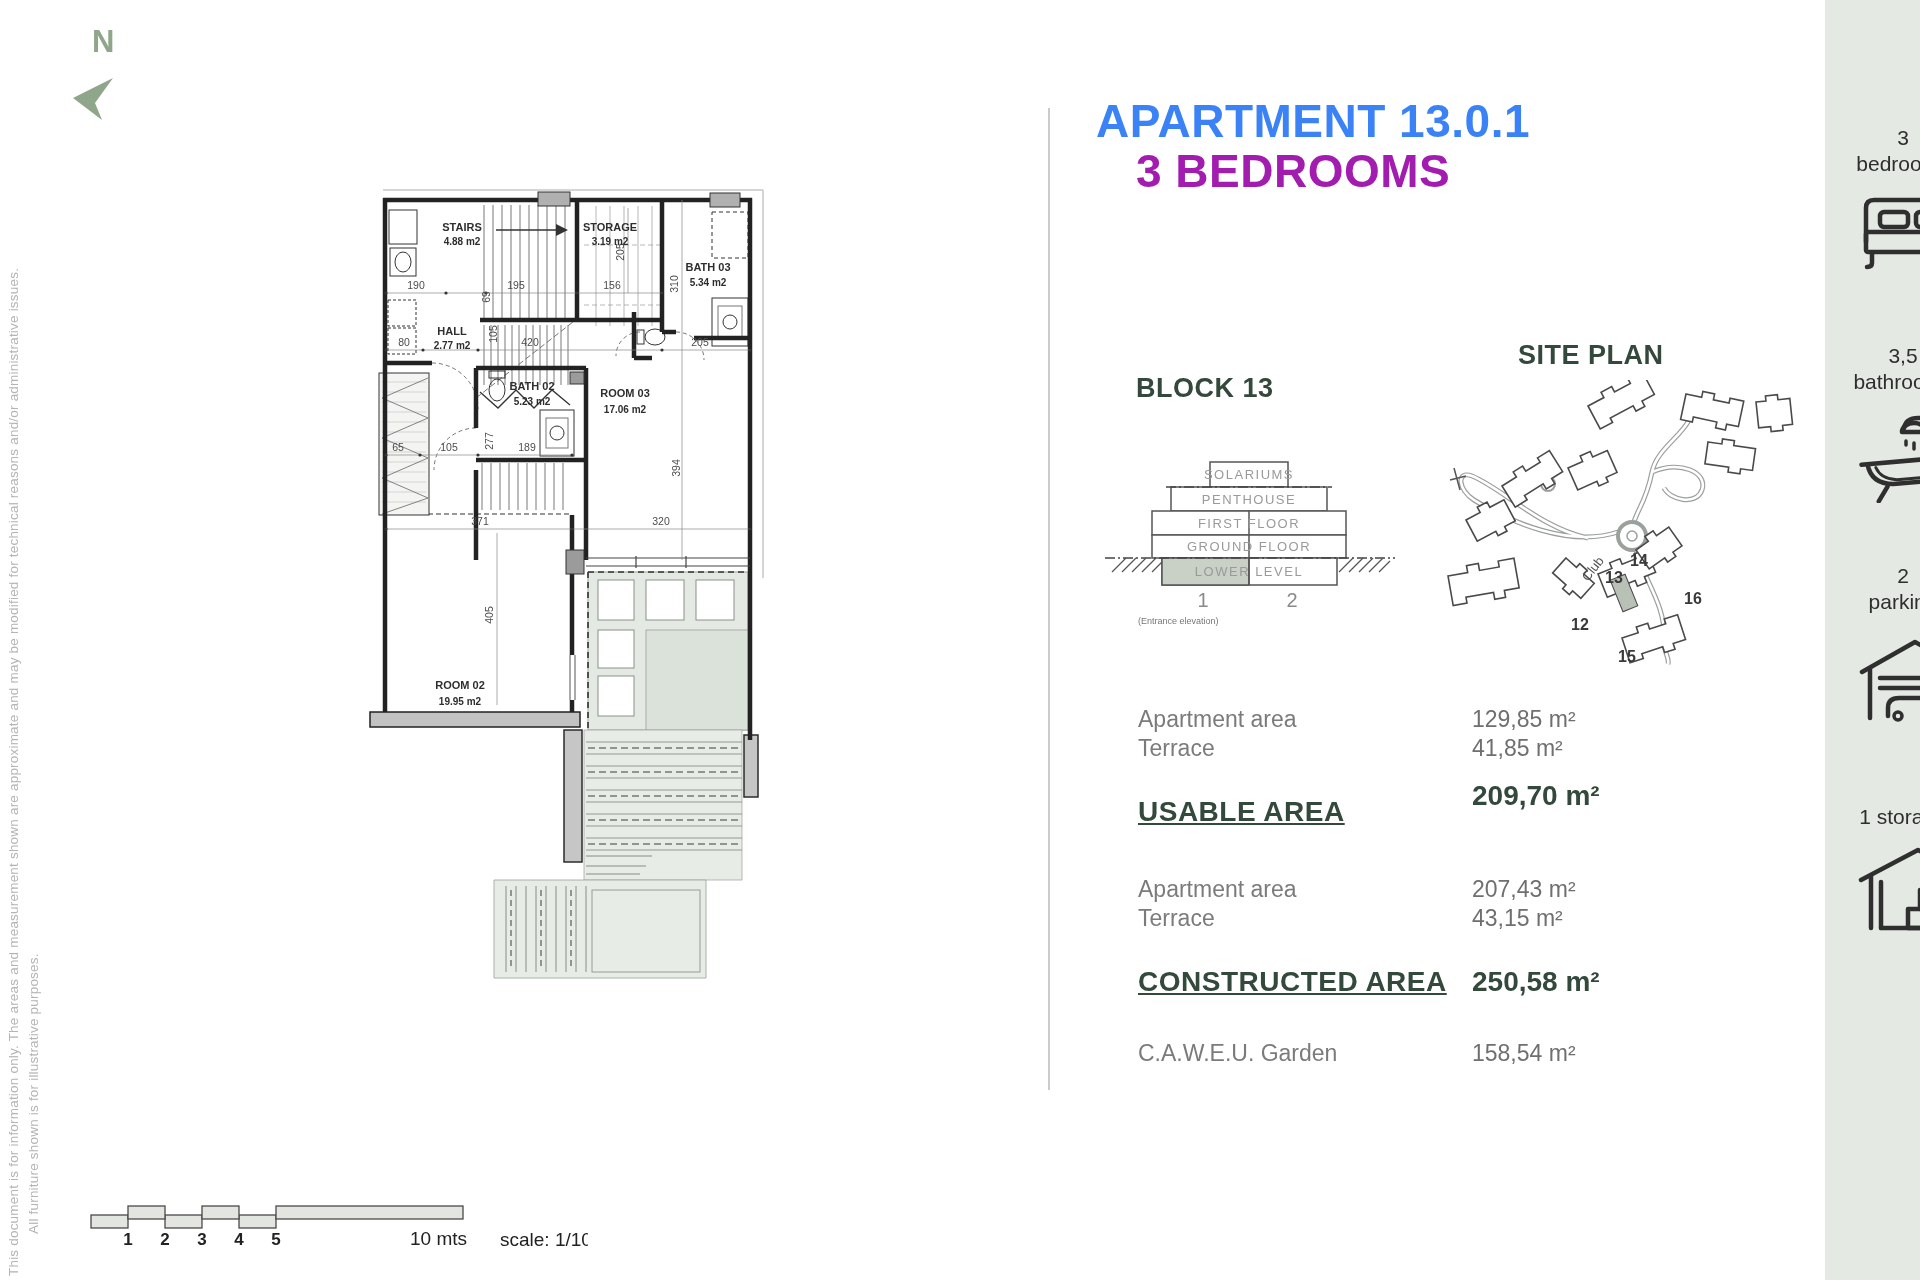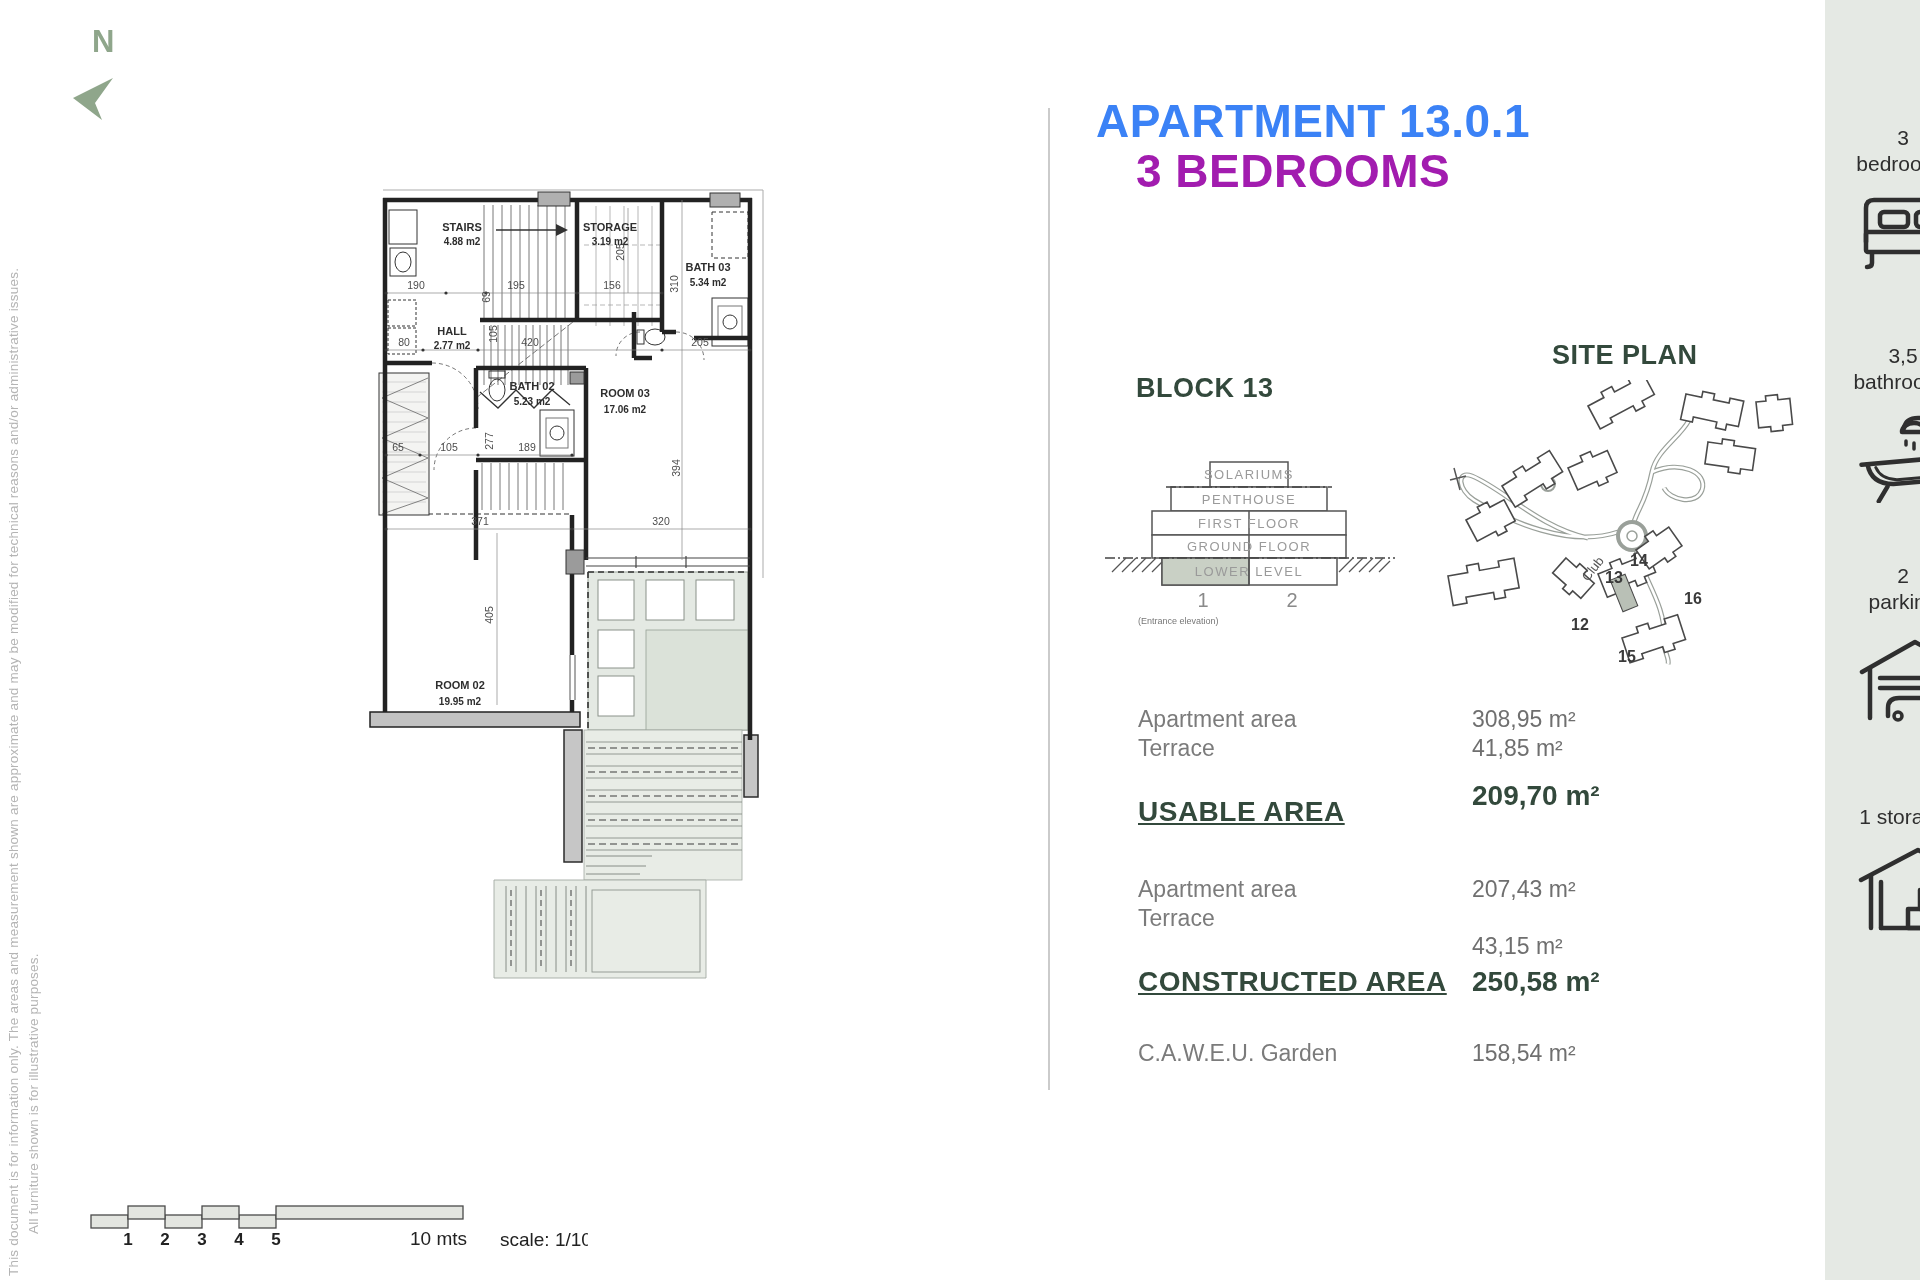--- a/index.html
+++ b/index.html
@@ -294,21 +294,21 @@
       <text class="plan-area" x="460" y="705">19.95 m2</text>
     </g>
   </svg>
 
   <div class="abs" style="left:1048px;top:108px;width:2px;height:982px;background:#cbcbcb;"></div>
 
   <div class="title1">APARTMENT 13.0.1</div>
   <div class="title2">3 BEDROOMS</div>
 
   <div class="h2" style="left:1136px;top:340px;margin-top:33px;">BLOCK 13</div>
-  <div class="h2" style="left:1552px;top:340px;">SITE PLAN</div>
+  <div class="h2" style="left:1518px;top:340px;">SITE PLAN</div>
 
   <svg class="abs" style="left:1100px;top:450px;" width="300" height="185" viewBox="0 0 300 185">
     <g fill="#ffffff" stroke="#555" stroke-width="1.5">
       <rect x="110" y="12" width="78" height="25"></rect>
       <rect x="71" y="37" width="156" height="24"></rect>
       <rect x="52" y="61" width="194" height="24"></rect>
       <rect x="52" y="85" width="194" height="23"></rect>
       <rect x="62" y="108" width="175" height="27"></rect>
     </g>
     <rect x="62" y="108" width="87" height="27" fill="#c9d0c5" stroke="#555" stroke-width="1.5"></rect>
@@ -377,31 +377,31 @@
     <g text-anchor="middle">
       <text class="sitenum" x="140" y="250">12</text>
       <text class="sitenum" x="174" y="203">13</text>
       <text class="sitenum" x="199" y="186">14</text>
       <text class="sitenum" x="187" y="282">15</text>
       <text class="sitenum" x="253" y="224">16</text>
     </g>
   </svg>
 
   <div class="rowlab" style="top:706px;">Apartment area</div>
-  <div class="rowval" style="top:706px;">308,95 m²</div>
+  <div class="rowval" style="top:706px;">129,85 m²</div>
   <div class="rowlab" style="top:735px;">Terrace</div>
   <div class="rowval" style="top:735px;">41,85 m²</div>
 
   <div class="toclab" style="top:796px;">USABLE AREA</div>
   <div class="tocval" style="top:780px;">209,70 m²</div>
 
   <div class="rowlab" style="top:876px;">Apartment area</div>
   <div class="rowval" style="top:876px;">207,43 m²</div>
   <div class="rowlab" style="top:905px;">Terrace</div>
-  <div class="rowval" style="top:905px;margin-top:28px;">43,15 m²</div>
+  <div class="rowval" style="top:905px;">43,15 m²</div>
 
   <div class="toclab" style="top:966px;">CONSTRUCTED AREA</div>
   <div class="tocval" style="top:966px;">250,58 m²</div>
 
   <div class="rowlab" style="top:1040px;">C.A.W.E.U. Garden</div>
   <div class="rowval" style="top:1040px;">158,54 m²</div>
 
   <div class="sidebar"></div>
 
   <div class="side-txt" style="left:1838px;top:125px;">

